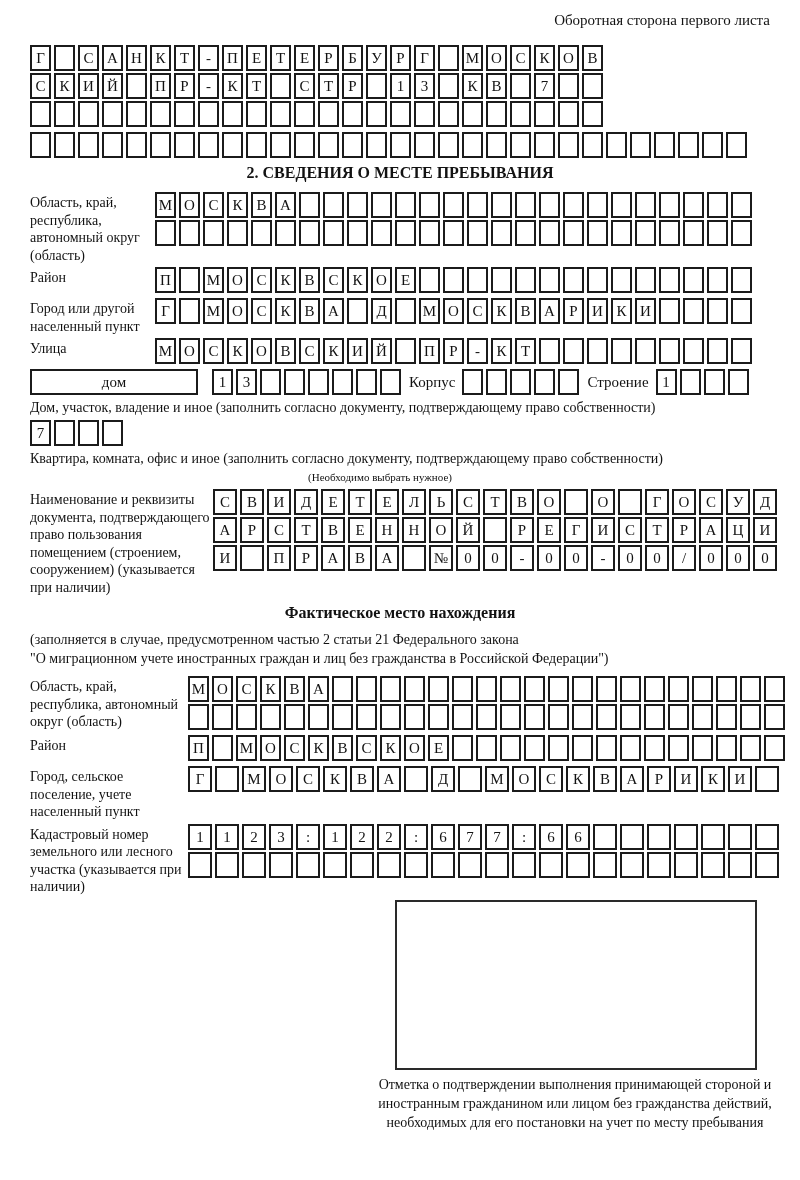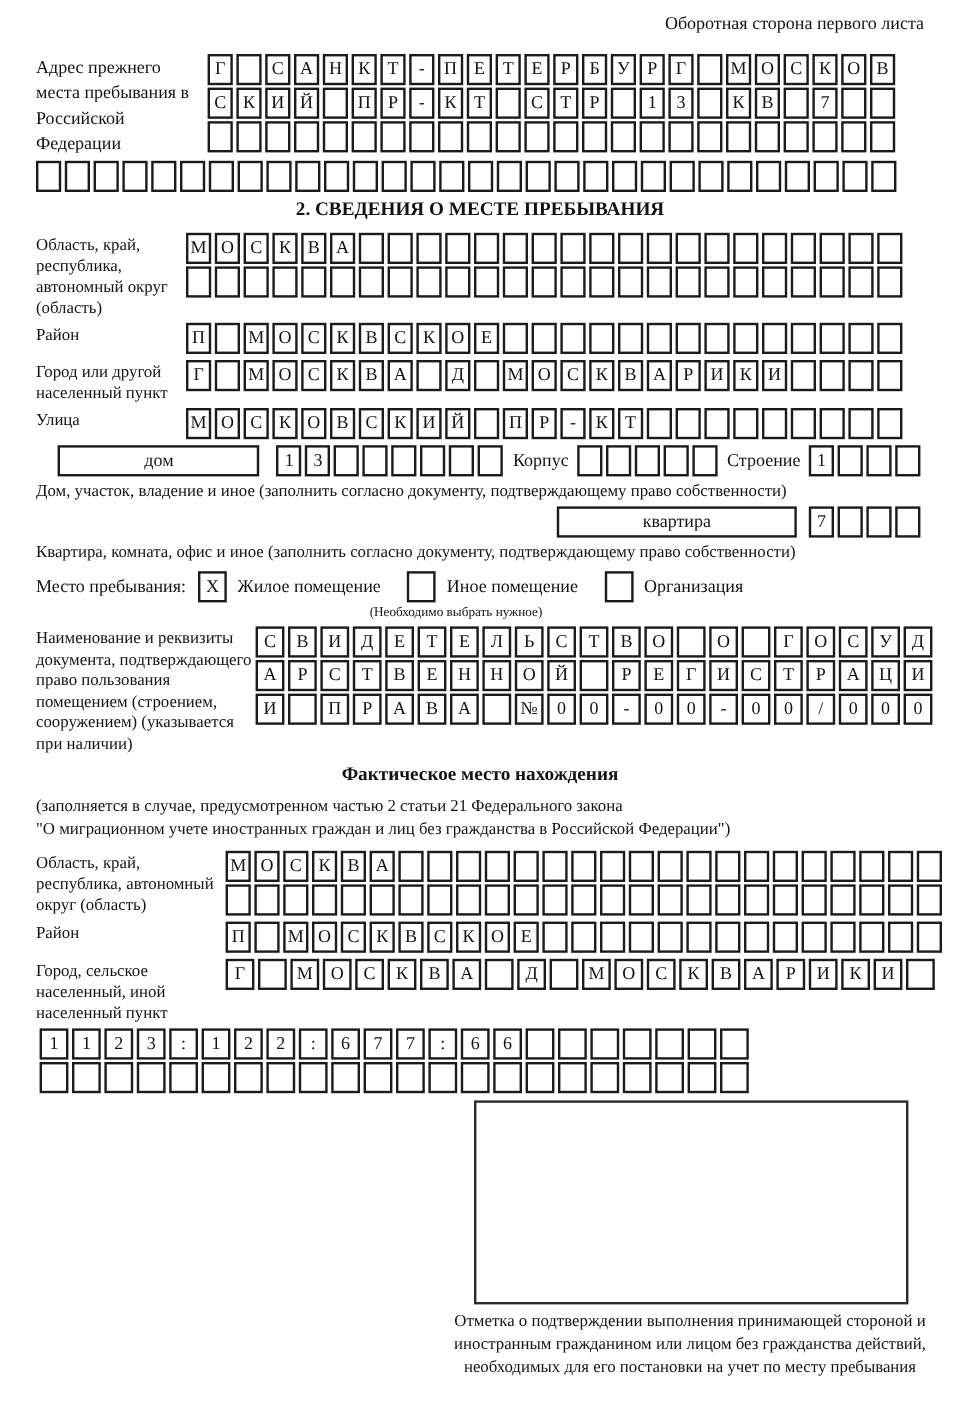--- a/index.html
+++ b/index.html
@@ -27,21 +27,21 @@
     text-align: center; font-size: 15px; line-height: 22px;
     vertical-align: top; background: #fff; color: #121212;
   }
   .wide .cell { width: 24px; }
 
   .caption { font-size: 14px; line-height: 18px; margin-bottom: 3px; }
   .center { text-align: center; }
 
   .sec-title { text-align: center; font-weight: bold; font-size: 16px; margin: 6px 0 10px 0; }
 
-  .domline { display: flex; align-items: flex-start; margin-bottom: 2px; justify-content: flex-end; }
+  .domline { display: flex; align-items: flex-start; margin-bottom: 2px; }
   .namedbox {
     height: 26px; border: 2px solid #1b1b1b; text-align: center;
     font-size: 15px; line-height: 22px; flex-shrink: 0;
   }
   .dombox { width: 168px; margin-right: 14px; }
   .kvbox  { width: 200px; margin-right: 10px; }
   .inline-label { font-size: 15px; line-height: 26px; margin: 0 7px 0 5px; }
 
   .mestorow { display: flex; align-items: center; font-size: 15px; margin: 6px 0 2px 0; }
   .mlabel { margin-right: 10px; }
@@ -67,21 +67,20 @@
   .mb6 { margin-bottom: 6px; }
 </style>
 </head>
 <body>
 
 <div class="page">
 
   <div class="header-note">Оборотная сторона первого листа</div>
 
   <div class="frow">
-    <div class="flabel w143" style="font-size:15px;line-height:21px;">Адрес прежнего места пребывания в Российской Федерации</div>
     <div>
       <div class="cellrow"><span class="cell">Г</span><span class="cell"></span><span class="cell">С</span><span class="cell">А</span><span class="cell">Н</span><span class="cell">К</span><span class="cell">Т</span><span class="cell">-</span><span class="cell">П</span><span class="cell">Е</span><span class="cell">Т</span><span class="cell">Е</span><span class="cell">Р</span><span class="cell">Б</span><span class="cell">У</span><span class="cell">Р</span><span class="cell">Г</span><span class="cell"></span><span class="cell">М</span><span class="cell">О</span><span class="cell">С</span><span class="cell">К</span><span class="cell">О</span><span class="cell">В</span></div>
       <div class="cellrow"><span class="cell">С</span><span class="cell">К</span><span class="cell">И</span><span class="cell">Й</span><span class="cell"></span><span class="cell">П</span><span class="cell">Р</span><span class="cell">-</span><span class="cell">К</span><span class="cell">Т</span><span class="cell"></span><span class="cell">С</span><span class="cell">Т</span><span class="cell">Р</span><span class="cell"></span><span class="cell">1</span><span class="cell">3</span><span class="cell"></span><span class="cell">К</span><span class="cell">В</span><span class="cell"></span><span class="cell">7</span><span class="cell"></span><span class="cell"></span></div>
       <div class="cellrow"><span class="cell"></span><span class="cell"></span><span class="cell"></span><span class="cell"></span><span class="cell"></span><span class="cell"></span><span class="cell"></span><span class="cell"></span><span class="cell"></span><span class="cell"></span><span class="cell"></span><span class="cell"></span><span class="cell"></span><span class="cell"></span><span class="cell"></span><span class="cell"></span><span class="cell"></span><span class="cell"></span><span class="cell"></span><span class="cell"></span><span class="cell"></span><span class="cell"></span><span class="cell"></span><span class="cell"></span></div>
     </div>
   </div>
   <div class="cellrow"><span class="cell"></span><span class="cell"></span><span class="cell"></span><span class="cell"></span><span class="cell"></span><span class="cell"></span><span class="cell"></span><span class="cell"></span><span class="cell"></span><span class="cell"></span><span class="cell"></span><span class="cell"></span><span class="cell"></span><span class="cell"></span><span class="cell"></span><span class="cell"></span><span class="cell"></span><span class="cell"></span><span class="cell"></span><span class="cell"></span><span class="cell"></span><span class="cell"></span><span class="cell"></span><span class="cell"></span><span class="cell"></span><span class="cell"></span><span class="cell"></span><span class="cell"></span><span class="cell"></span><span class="cell"></span></div>
 
   <div class="sec-title">2. СВЕДЕНИЯ О МЕСТЕ ПРЕБЫВАНИЯ</div>
 
@@ -112,34 +111,24 @@
     <div class="namedbox dombox">дом</div>
     <div class="cellrow"><span class="cell">1</span><span class="cell">3</span><span class="cell"></span><span class="cell"></span><span class="cell"></span><span class="cell"></span><span class="cell"></span><span class="cell"></span></div>
     <div class="inline-label">Корпус</div>
     <div class="cellrow"><span class="cell"></span><span class="cell"></span><span class="cell"></span><span class="cell"></span><span class="cell"></span></div>
     <div class="inline-label">Строение</div>
     <div class="cellrow"><span class="cell">1</span><span class="cell"></span><span class="cell"></span><span class="cell"></span></div>
   </div>
   <div class="caption">Дом, участок, владение и иное (заполнить согласно документу, подтверждающему право собственности)</div>
 
   <div class="domline">
-    <div class="namedbox kvbox">квартира</div>
     <div class="cellrow"><span class="cell">7</span><span class="cell"></span><span class="cell"></span><span class="cell"></span></div>
   </div>
   <div class="caption">Квартира, комната, офис и иное (заполнить согласно документу, подтверждающему право собственности)</div>
 
-  <div class="mestorow">
-    <span class="mlabel">Место пребывания:</span>
-    <span class="checkbox">X</span>
-    <span class="opt">Жилое помещение</span>
-    <span class="checkbox"> </span>
-    <span class="opt">Иное помещение</span>
-    <span class="checkbox"> </span>
-    <span class="opt">Организация</span>
-  </div>
   <div class="mesto-note">(Необходимо выбрать нужное)</div>
 
   <div class="frow mb6">
     <div class="flabel w180">Наименование и реквизиты документа, подтверждающего право пользования помещением (строением, сооружением) (указывается при наличии)</div>
     <div class="fcells wide">
       <div class="cellrow"><span class="cell">С</span><span class="cell">В</span><span class="cell">И</span><span class="cell">Д</span><span class="cell">Е</span><span class="cell">Т</span><span class="cell">Е</span><span class="cell">Л</span><span class="cell">Ь</span><span class="cell">С</span><span class="cell">Т</span><span class="cell">В</span><span class="cell">О</span><span class="cell"></span><span class="cell">О</span><span class="cell"></span><span class="cell">Г</span><span class="cell">О</span><span class="cell">С</span><span class="cell">У</span><span class="cell">Д</span></div>
       <div class="cellrow"><span class="cell">А</span><span class="cell">Р</span><span class="cell">С</span><span class="cell">Т</span><span class="cell">В</span><span class="cell">Е</span><span class="cell">Н</span><span class="cell">Н</span><span class="cell">О</span><span class="cell">Й</span><span class="cell"></span><span class="cell">Р</span><span class="cell">Е</span><span class="cell">Г</span><span class="cell">И</span><span class="cell">С</span><span class="cell">Т</span><span class="cell">Р</span><span class="cell">А</span><span class="cell">Ц</span><span class="cell">И</span></div>
       <div class="cellrow"><span class="cell">И</span><span class="cell"></span><span class="cell">П</span><span class="cell">Р</span><span class="cell">А</span><span class="cell">В</span><span class="cell">А</span><span class="cell"></span><span class="cell">№</span><span class="cell">0</span><span class="cell">0</span><span class="cell">-</span><span class="cell">0</span><span class="cell">0</span><span class="cell">-</span><span class="cell">0</span><span class="cell">0</span><span class="cell">/</span><span class="cell">0</span><span class="cell">0</span><span class="cell">0</span></div>
     </div>
   </div>
@@ -157,25 +146,26 @@
       <div class="cellrow"><span class="cell"></span><span class="cell"></span><span class="cell"></span><span class="cell"></span><span class="cell"></span><span class="cell"></span><span class="cell"></span><span class="cell"></span><span class="cell"></span><span class="cell"></span><span class="cell"></span><span class="cell"></span><span class="cell"></span><span class="cell"></span><span class="cell"></span><span class="cell"></span><span class="cell"></span><span class="cell"></span><span class="cell"></span><span class="cell"></span><span class="cell"></span><span class="cell"></span><span class="cell"></span><span class="cell"></span><span class="cell"></span></div>
     </div>
   </div>
 
   <div class="frow">
     <div class="flabel w155">Район</div>
     <div class="fcells cellrow"><span class="cell">П</span><span class="cell"></span><span class="cell">М</span><span class="cell">О</span><span class="cell">С</span><span class="cell">К</span><span class="cell">В</span><span class="cell">С</span><span class="cell">К</span><span class="cell">О</span><span class="cell">Е</span><span class="cell"></span><span class="cell"></span><span class="cell"></span><span class="cell"></span><span class="cell"></span><span class="cell"></span><span class="cell"></span><span class="cell"></span><span class="cell"></span><span class="cell"></span><span class="cell"></span><span class="cell"></span><span class="cell"></span><span class="cell"></span></div>
   </div>
 
   <div class="frow">
-    <div class="flabel w155">Город, сельское населенный, иной населенный пункт</div>
+    <div class="flabel w155">Город, сельское поселение, учете населенный пункт</div>
     <div class="fcells cellrow wide"><span class="cell">Г</span><span class="cell"></span><span class="cell">М</span><span class="cell">О</span><span class="cell">С</span><span class="cell">К</span><span class="cell">В</span><span class="cell">А</span><span class="cell"></span><span class="cell">Д</span><span class="cell"></span><span class="cell">М</span><span class="cell">О</span><span class="cell">С</span><span class="cell">К</span><span class="cell">В</span><span class="cell">А</span><span class="cell">Р</span><span class="cell">И</span><span class="cell">К</span><span class="cell">И</span><span class="cell"></span></div>
   </div>
 
   <div class="frow">
+    <div class="flabel w155">Кадастровый номер земельного или лесного участка (указывается при наличии)</div>
     <div class="fcells wide">
       <div class="cellrow"><span class="cell">1</span><span class="cell">1</span><span class="cell">2</span><span class="cell">3</span><span class="cell">:</span><span class="cell">1</span><span class="cell">2</span><span class="cell">2</span><span class="cell">:</span><span class="cell">6</span><span class="cell">7</span><span class="cell">7</span><span class="cell">:</span><span class="cell">6</span><span class="cell">6</span><span class="cell"></span><span class="cell"></span><span class="cell"></span><span class="cell"></span><span class="cell"></span><span class="cell"></span><span class="cell"></span></div>
       <div class="cellrow"><span class="cell"></span><span class="cell"></span><span class="cell"></span><span class="cell"></span><span class="cell"></span><span class="cell"></span><span class="cell"></span><span class="cell"></span><span class="cell"></span><span class="cell"></span><span class="cell"></span><span class="cell"></span><span class="cell"></span><span class="cell"></span><span class="cell"></span><span class="cell"></span><span class="cell"></span><span class="cell"></span><span class="cell"></span><span class="cell"></span><span class="cell"></span><span class="cell"></span></div>
     </div>
   </div>
 
   <div class="stamp-box"></div>
   <div class="stamp-caption">Отметка о подтверждении выполнения принимающей стороной и иностранным гражданином или лицом без гражданства действий, необходимых для его постановки на учет по месту пребывания</div>
 
 </div>

